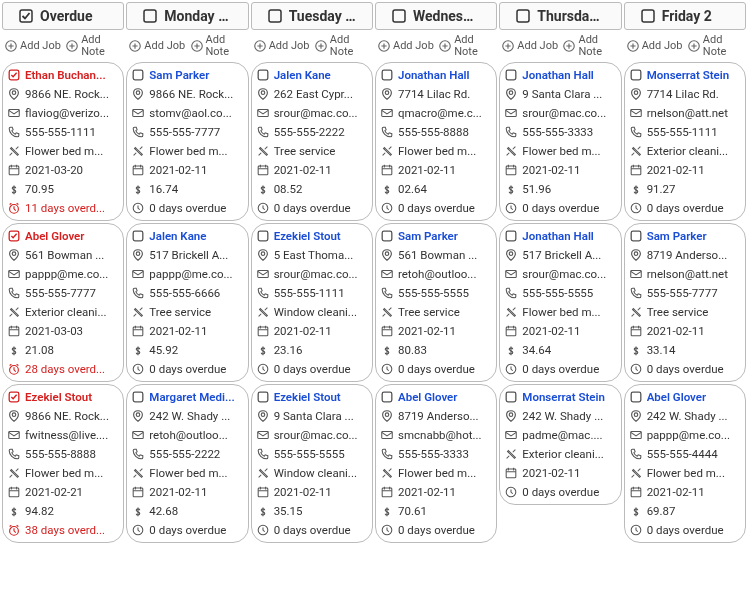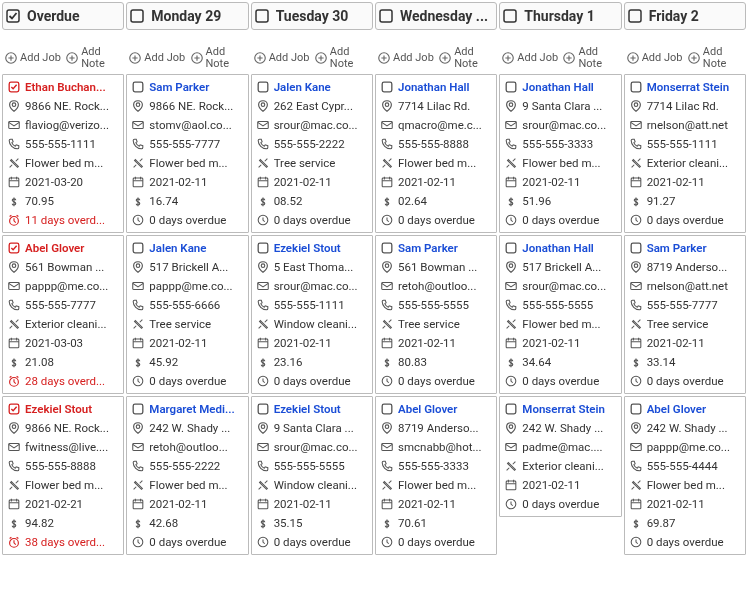--- a/index.html
+++ b/index.html
@@ -26,54 +26,53 @@
     gap: 2px;
   }
   .col-header {
     display: flex;
     align-items: center;
     gap: 6px;
     height: 28px;
     border: 1px solid #bbb;
     border-radius: 3px;
     background: #fafafa;
-    padding: 0 2px;
+    padding: 0 15px;
     font-weight: 700;
     font-size: 14px;
     color: #333;
     white-space: nowrap;
     overflow: hidden;
   }
   .col-header .hdr-check {
     width: 16px; height:16px; flex: 0 0 16px;
     display:flex; align-items:center; justify-content:center;
   }
   .col-header .hdr-title { overflow:hidden; text-overflow:ellipsis; }
   .addbar {
     display: flex;
     gap: 0;
-    margin-top: 12px;
   }
   .addbtn {
     flex: 1;
     display: flex;
     align-items: center;
     gap: 2px;
     padding: 2px 2px;
     font-size: 11px;
     color: #555;
     cursor: pointer;
     line-height: 1.1;
   }
   .addbtn .plus {
     width:14px;height:14px;flex:0 0 14px;
   }
   .card {
     border: 1px solid #bbb;
-    border-radius: 1px;
+    border-radius: 16px;
     background: #fff;
     padding: 3px 4px;
     display: flex;
     flex-direction: column;
     gap: 1px;
     font-size: 11.5px;
     overflow: hidden;
   }
   .card .row {
     display: flex;

